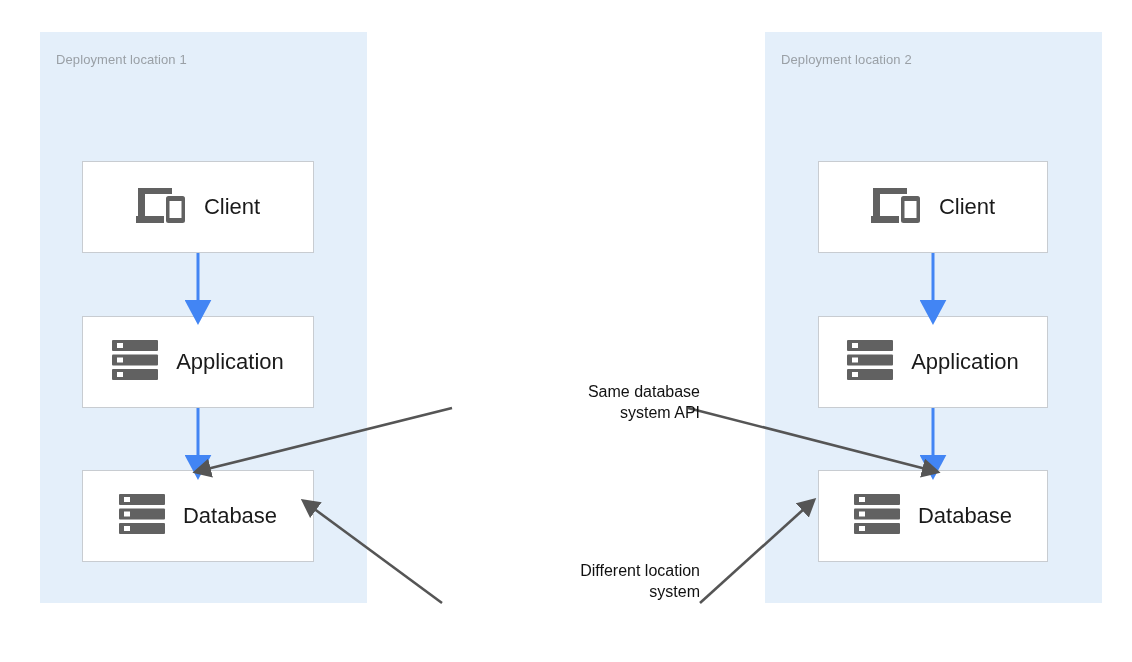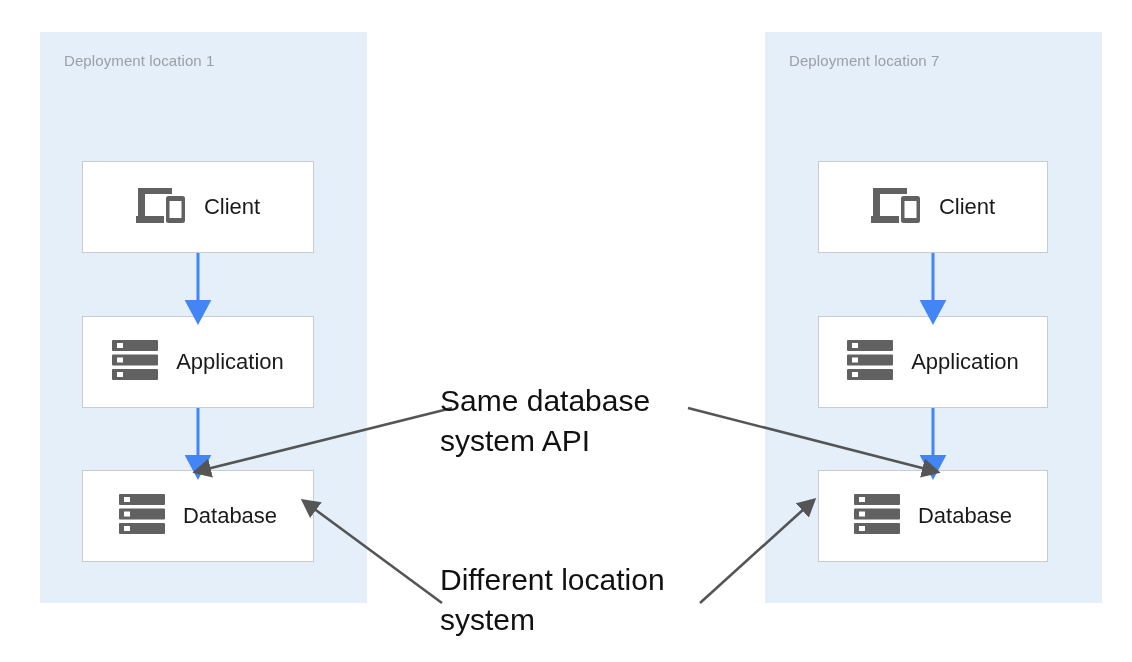--- a/index.html
+++ b/index.html
@@ -17,23 +17,23 @@
     background: #ffffff;
     overflow: hidden;
   }
   .panel {
     position: absolute;
     background: #e4effa;
     box-sizing: border-box;
   }
   .panel-label {
     position: absolute;
-    left: 24px;
+    left: 16px;
     top: 20px;
-    font-size: 15px;
+    font-size: 13px;
     color: #9aa0a6;
     letter-spacing: 0.1px;
     white-space: nowrap;
   }
   .node {
     position: absolute;
     background: #ffffff;
     border: 1px solid #c8ccd1;
     box-sizing: border-box;
     display: flex;
@@ -46,22 +46,22 @@
     flex: 0 0 auto;
   }
   .node-label {
     font-size: 22px;
     color: #1a1a1a;
     white-space: nowrap;
     line-height: 1;
   }
   .annotation {
     position: absolute;
-    text-align: left;
-    font-size: 30px;
+    text-align: right;
+    font-size: 16px;
     color: #111111;
     line-height: 1.32;
     white-space: pre-line;
   }
   svg.overlay {
     position: absolute;
     left: 0;
     top: 0;
     width: 1132px;
     height: 662px;
@@ -71,21 +71,21 @@
 </head>
 <body>
 
 <div id="canvas">
 
   <div class="panel" style="left:40px; top:32px; width:327px; height:571px;">
     <div class="panel-label">Deployment location 1</div>
   </div>
 
   <div class="panel" style="left:765px; top:32px; width:337px; height:571px;">
-    <div class="panel-label">Deployment location 7</div>
+    <div class="panel-label">Deployment location 2</div>
   </div>
 
   <div class="node" style="left:82px; top:161px; width:232px; height:92px;">
     <span class="node-icon">
       <svg width="52" height="46" viewBox="0 0 52 46" aria-hidden="true">
         <g fill="#616161">
           <rect x="2" y="6" width="7" height="28"></rect>
           <rect x="2" y="6" width="34" height="6"></rect>
           <rect x="0" y="34" width="28" height="7"></rect>
           <rect x="30" y="14" width="19" height="27" rx="2.5"></rect>

